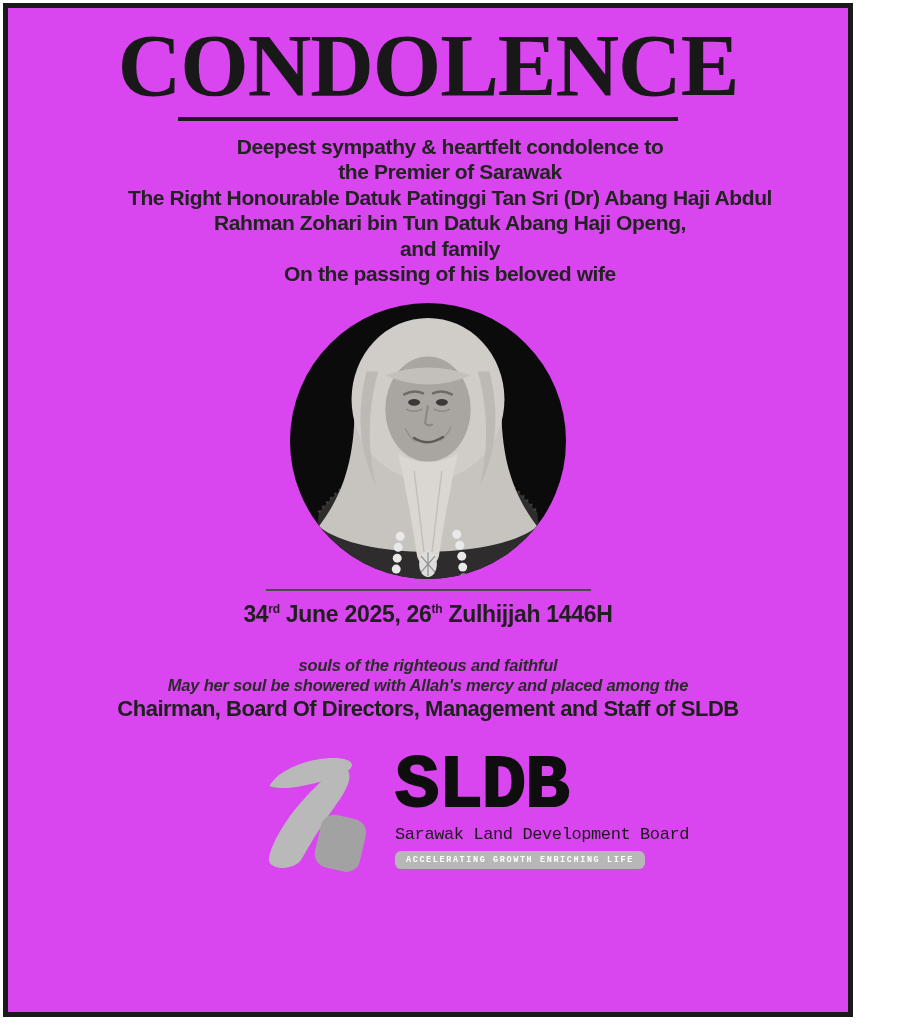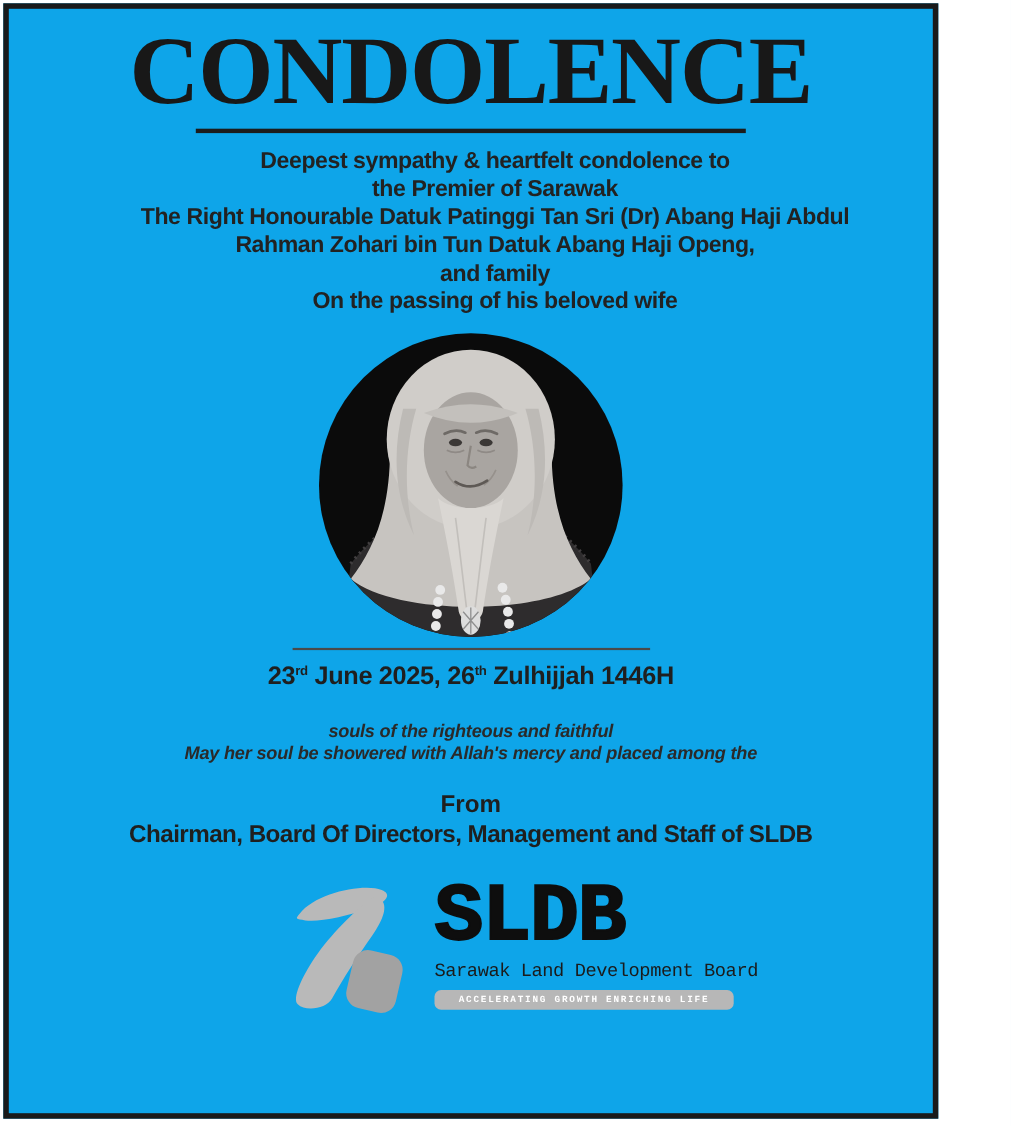--- a/index.html
+++ b/index.html
@@ -8,21 +8,21 @@
     width:919px; height:1024px;
     font-family:"Liberation Sans", sans-serif;
     color:var(--text, #1d1d1d);
     position:relative;
     overflow:hidden;
   }
   .frame {
     position:absolute; left:3px; top:3px;
     width:850px; height:1014px;
     border:5px solid var(--border, #1a1a1a);
-    background:#0ea5e9;
+    background:#d946ef;
     text-align:center;
   }
   .poster-title {
     margin-top:16px;
     font-family:"Liberation Serif", serif;
     font-weight:bold;
     font-size:88px;
     line-height:0.95;
     letter-spacing:-1px;
     color:#181818;
@@ -64,21 +64,21 @@
     font-weight:bold; font-size:74px; line-height:0.88;
     letter-spacing:-1px; color:#0e0e0e;
     -webkit-text-stroke:2px #0e0e0e;
   }
   .logo-fullname { margin-top:6px; font-size:17px; letter-spacing:-0.4px; color:#1b1b1b; white-space:nowrap; }
   .logo-tagline {
     display:inline-block; margin-top:7px;
     background:var(--tagline-bg, #b7b7b7);
     color:var(--tagline-text, #ffffff);
     font-weight:bold; font-size:8.5px; letter-spacing:1.6px;
-    padding:4px 22px; border-radius:6px;
+    padding:4px 11px; border-radius:6px;
     white-space:nowrap;
   }
 </style>
 </head>
 <body>
 
 <div class="frame">
 
   <div class="poster-title">CONDOLENCE</div>
   <div class="title-rule"></div>
@@ -148,29 +148,28 @@
 
         <ellipse cx="140" cy="264" rx="9" ry="13" fill="#dddddd"></ellipse>
         <path d="M133,256 L147,272 M147,256 L133,272 M140,252 L140,276" stroke="#8f8f8f" stroke-width="1.2"></path>
       </g>
     </svg>
   </div>
 
   <div class="name-rule"></div>
 
   <div class="death-date">
-    <span>23</span><sup>rd</sup><span> June 2025, 26</span><sup>th</sup><span> Zulhijjah 1446H</span>
+    <span>34</span><sup>rd</sup><span> June 2025, 26</span><sup>th</sup><span> Zulhijjah 1446H</span>
   </div>
 
   <div class="prayer">
     <div>souls of the righteous and faithful</div>
     <div>May her soul be showered with Allah's mercy and placed among the</div>
   </div>
 
-  <div class="from-label">From</div>
   <div class="from-names">Chairman, Board Of Directors, Management and Staff of SLDB</div>
 
   <div class="logo-row">
     <svg class="logo-graphic" viewBox="0 0 150 140">
 
       <path d="M27,35 C44,13 94,3 113,10 C124,14 119,23 101,29 C76,38 47,44 33,42 C23,40 22,41 27,35 Z" fill="#b9b9b9"></path>
 
       <path d="M112,20 C120,26 115,41 103,58 C89,78 73,102 61,124 C55,135 33,138 25,130 C19,124 29,102 43,81 C59,57 85,32 99,21 C104,16 108,16 112,20 Z" fill="#b9b9b9"></path>
 
       <rect x="79" y="75" width="53" height="62" rx="16" transform="rotate(13 105 106)" fill="#a2a2a2"></rect>

